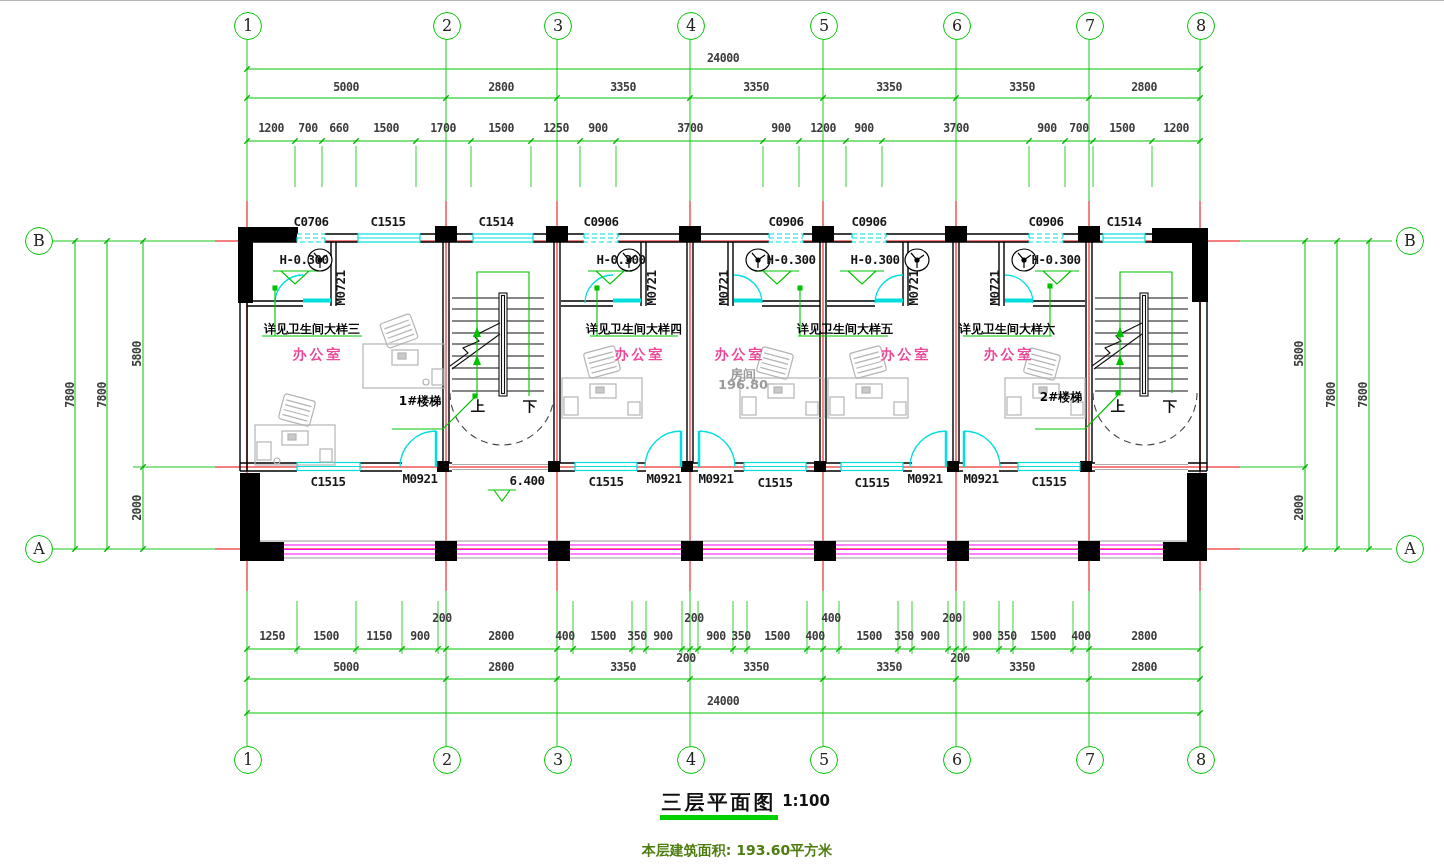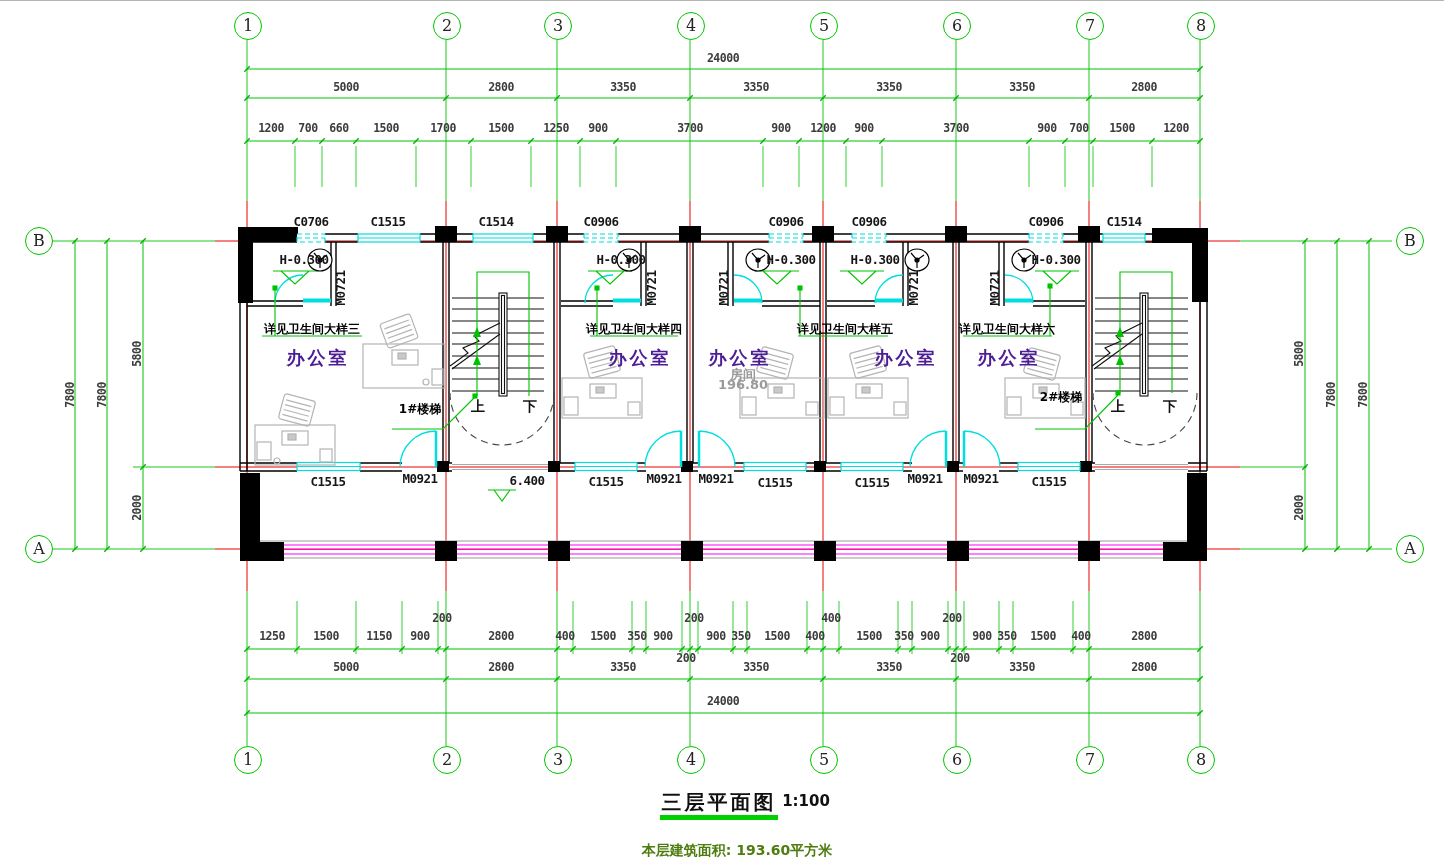--- a/index.html
+++ b/index.html
@@ -5,21 +5,21 @@
   html,body{margin:0;padding:0;background:#fff}
   #wrap{position:relative;width:1444px;height:865px;background:#fff;overflow:hidden;
         font-family:"DejaVu Sans",sans-serif;border-top:1px solid #b5b5b5;border-right:1px solid #b5b5b5}
   #draw{position:absolute;left:0;top:0}
   .t{position:absolute;white-space:nowrap}
   .cx{transform:translateX(-50%)}
   .cc{transform:translate(-50%,-50%) rotate(-90deg)}
   .d{font-size:11.5px;color:#3c3c3c;font-family:"DejaVu Sans Mono","DejaVu Sans",monospace;letter-spacing:-0.5px}
   .lab{font-size:12.5px;color:#161616;font-family:"DejaVu Sans Mono","DejaVu Sans",monospace;letter-spacing:-0.5px}
   .cn{font-size:12px;color:#000;font-weight:700}
-  .off{font-size:18px;color:#4c1d95;letter-spacing:3px}
+  .off{font-size:14px;color:#ec4899;letter-spacing:3px}
   .ud{font-size:14px;color:#111}
   .tag{font-size:13px;color:#9a9a9a}
   .ttl{font-size:20px;color:#101010;letter-spacing:3px}
   .scl{font-size:15px;color:#101010}
   .note{font-size:14px;color:#4d7c0f}
   .gc{position:absolute;width:26px;height:26px;border:1px solid #00c300;border-radius:50%;
       text-align:center;line-height:26px;font-size:16px;color:#222;background:#fff;
       font-family:"DejaVu Serif",serif}
 </style>
 </head>
@@ -409,21 +409,21 @@
 <b class="t cx cn" style="left:845px;top:320px">详见卫生间大样五</b>
 <b class="t cx cn" style="left:1007px;top:320px">详见卫生间大样六</b>
 <b class="t cx off" style="left:318px;top:345px">办公室</b>
 <b class="t cx off" style="left:640px;top:345px">办公室</b>
 <b class="t cx off" style="left:740px;top:345px">办公室</b>
 <b class="t cx off" style="left:906px;top:345px">办公室</b>
 <b class="t cx off" style="left:1009px;top:345px">办公室</b>
 <b class="t cx tag" style="left:743px;top:365px">房间</b>
 <b class="t cx tag" style="left:743px;top:376px">196.80</b>
 
-<b class="t cx cn" style="left:420px;top:400px">1#楼梯</b>
+<b class="t cx cn" style="left:420px;top:392px">1#楼梯</b>
 <b class="t cx cn" style="left:1061px;top:388px">2#楼梯</b>
 <b class="t cx ud" style="left:478px;top:397px">上</b>
 <b class="t cx ud" style="left:530px;top:397px">下</b>
 <b class="t cx ud" style="left:1118px;top:397px">上</b>
 <b class="t cx ud" style="left:1170px;top:397px">下</b>
 <b class="t cx lab" style="left:527px;top:472px">6.400</b>
 
 <b class="t cx ttl" style="left:719px;top:788px">三层平面图</b>
 <b class="t cx scl" style="left:806px;top:791px">1:100</b>
 <b class="t cx note" style="left:737px;top:841px">本层建筑面积: 193.60平方米</b>

